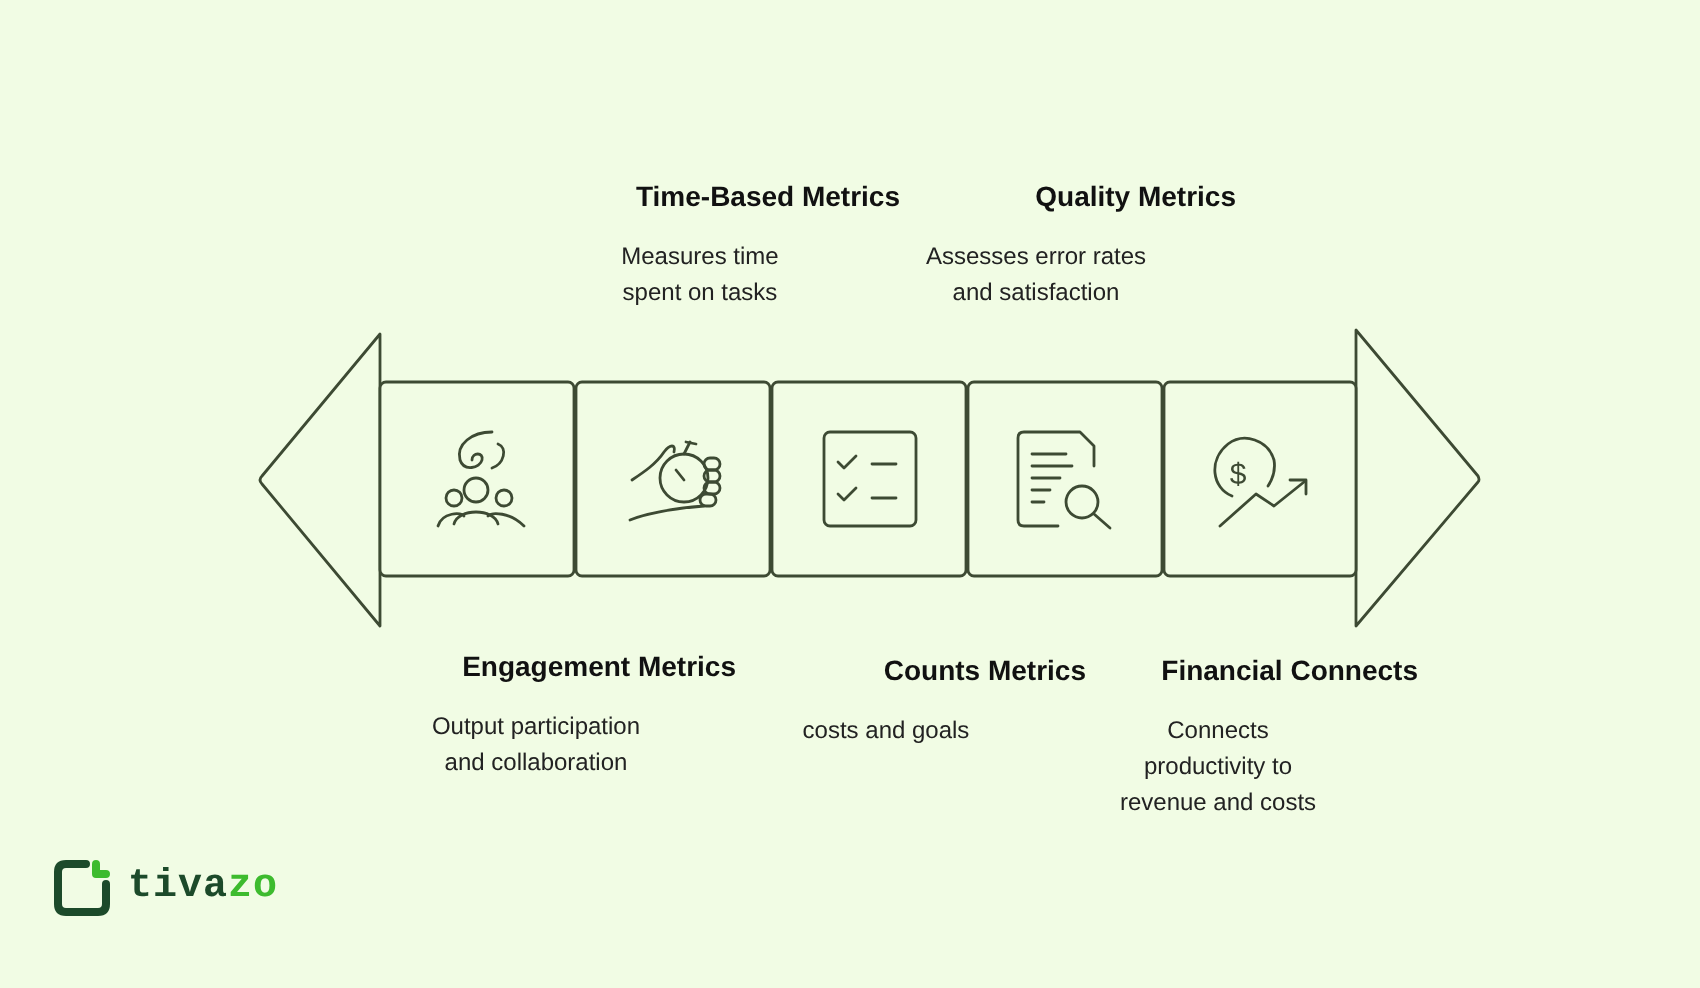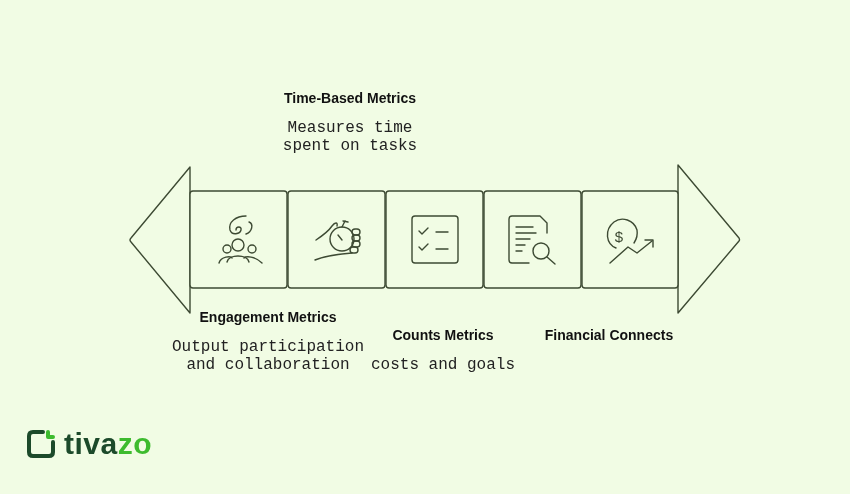--- a/index.html
+++ b/index.html
@@ -1,22 +1,22 @@
 <!DOCTYPE html>
 <html><head>
 <meta charset="utf-8">
 <style>
   html,body{margin:0;padding:0;}
   body{width:850px;height:494px;background:#f1fce4;position:relative;overflow:hidden;font-family:"Liberation Sans",sans-serif;color:#111;}
   .diagram{position:absolute;left:0;top:0;width:850px;height:494px;}
   .label{position:absolute;text-align:center;width:200px;}
-  .label .title{font-weight:bold;font-size:14px;line-height:18px;}
-  .label .desc{font-size:16px;line-height:18px;margin-top:12px;color:#222;font-family:Liberation Mono, monospace;}
+  .label .title{font-weight:bold;font-size:14px;line-height:18px;text-align:right;}
+  .label .desc{font-size:12px;line-height:18px;margin-top:12px;color:#222;}
   .logo{position:absolute;left:26px;top:428px;display:flex;align-items:center;}
-  .logo .word{font-weight:bold;font-size:30px;letter-spacing:0.5px;margin-left:8px;line-height:32px;}
+  .logo .word{font-weight:bold;font-size:20px;letter-spacing:0.5px;margin-left:8px;line-height:32px;font-family:Liberation Mono, monospace;}
   .logo .w1{color:#1c4a2a;}
   .logo .w2{color:#3dbb2e;}
 </style>
 </head>
 <body>
 
 <svg class="diagram" width="850" height="494" viewBox="0 0 850 494" fill="none" stroke="#3d4a33" stroke-width="1.4" stroke-linecap="round" stroke-linejoin="round">
 
   <path d="M190 167 L190 313 L131 242 Q129 240 131 238 Z" fill="#f1fce4"></path>
 
@@ -80,37 +80,47 @@
 </svg>
 
 <div class="label" style="left:250px;top:89px;">
   <div class="title">Time-Based Metrics</div>
   <div class="desc">
     <div>Measures time</div>
     <div>spent on tasks</div>
   </div>
 </div>
 <div class="label" style="left:418px;top:89px;">
+  <div class="title">Quality Metrics</div>
+  <div class="desc">
+    <div>Assesses error rates</div>
+    <div>and satisfaction</div>
+  </div>
 </div>
 
-<div class="label" style="left:168px;top:308px;">
+<div class="label" style="left:168px;top:324px;">
   <div class="title">Engagement Metrics</div>
   <div class="desc">
     <div>Output participation</div>
     <div>and collaboration</div>
   </div>
 </div>
 <div class="label" style="left:343px;top:326px;">
   <div class="title">Counts Metrics</div>
   <div class="desc">
     <div>costs and goals</div>
   </div>
 </div>
 <div class="label" style="left:509px;top:326px;">
   <div class="title">Financial Connects</div>
+  <div class="desc">
+    <div>Connects</div>
+    <div>productivity to</div>
+    <div>revenue and costs</div>
+  </div>
 </div>
 
 <div class="logo">
   <svg width="30" height="30" viewBox="0 0 30 30" fill="none" stroke-linecap="round" stroke-linejoin="round">
     <path d="M17 3 L7 3 Q3 3 3 7 L3 23 Q3 27 7 27 L23 27 Q27 27 27 23 L27 13" stroke="#1c4a2a" stroke-width="4"></path>
     <path d="M22 3 L22 8 L27 8" stroke="#3dbb2e" stroke-width="4"></path>
   </svg>
   <span class="word"><span class="w1">tiva</span><span class="w2">zo</span></span>
 </div>
 

